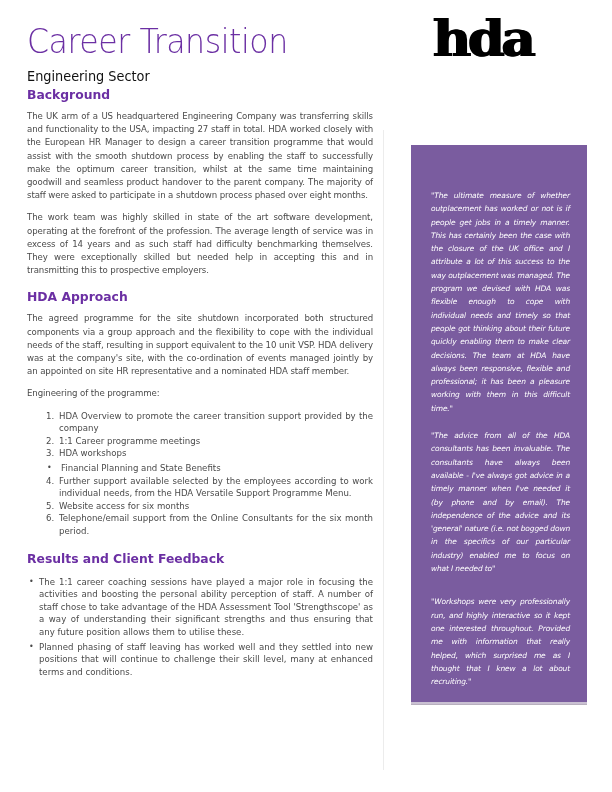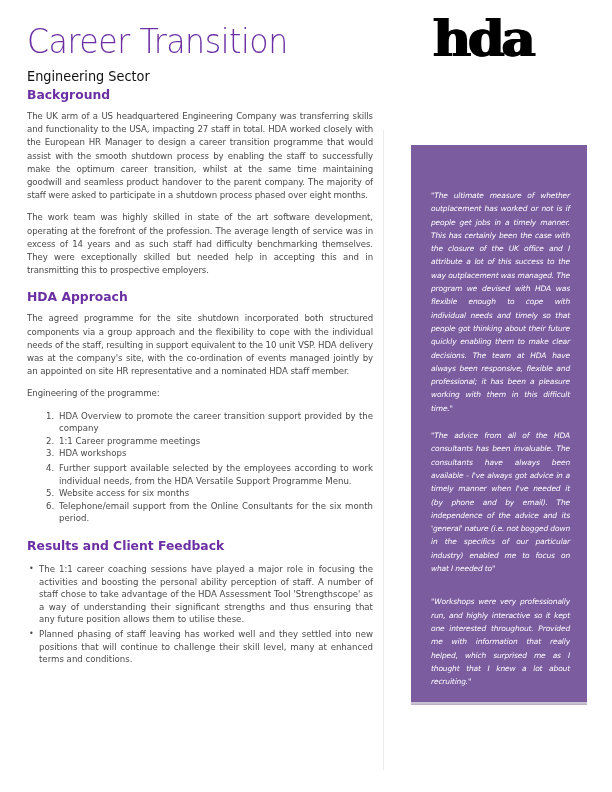--- a/index.html
+++ b/index.html
@@ -84,20 +84,21 @@
   <h2 class="h2" style="margin-top:12px">HDA Approach</h2>
   <p class="para">The agreed programme for the site shutdown incorporated both structured components via a group approach and the flexibility to cope with the individual needs of the staff, resulting in support equivalent to the 10 unit VSP. HDA delivery was at the company's site, with the co-ordination of events managed jointly by an appointed on site HR representative and a nominated HDA staff member.</p>
   <p class="para">Engineering of the programme:</p>
 
   <ol class="ol">
     <li><span class="num">1.</span><span>HDA Overview to promote the career transition support provided by the company</span></li>
     <li><span class="num">2.</span><span>1:1 Career programme meetings</span></li>
     <li><span class="num">3.</span><span>HDA workshops</span></li>
   </ol>
   <ul class="ul-sub">
+    <li>Financial Planning and State Benefits</li>
   </ul>
   <ol class="ol">
     <li><span class="num">4.</span><span>Further support available selected by the employees according to work individual needs, from the HDA Versatile Support Programme Menu.</span></li>
     <li><span class="num">5.</span><span>Website access for six months</span></li>
     <li><span class="num">6.</span><span>Telephone/email support from the Online Consultants for the six month period.</span></li>
   </ol>
 
   <h2 class="h2" style="margin-top:13px; margin-bottom:10px">Results and Client Feedback</h2>
   <ul class="ul-res">
     <li>The 1:1 career coaching sessions have played a major role in focusing the activities and boosting the personal ability perception of staff. A number of staff chose to take advantage of the HDA Assessment Tool 'Strengthscope' as a way of understanding their significant strengths and thus ensuring that any future position allows them to utilise these.</li>

